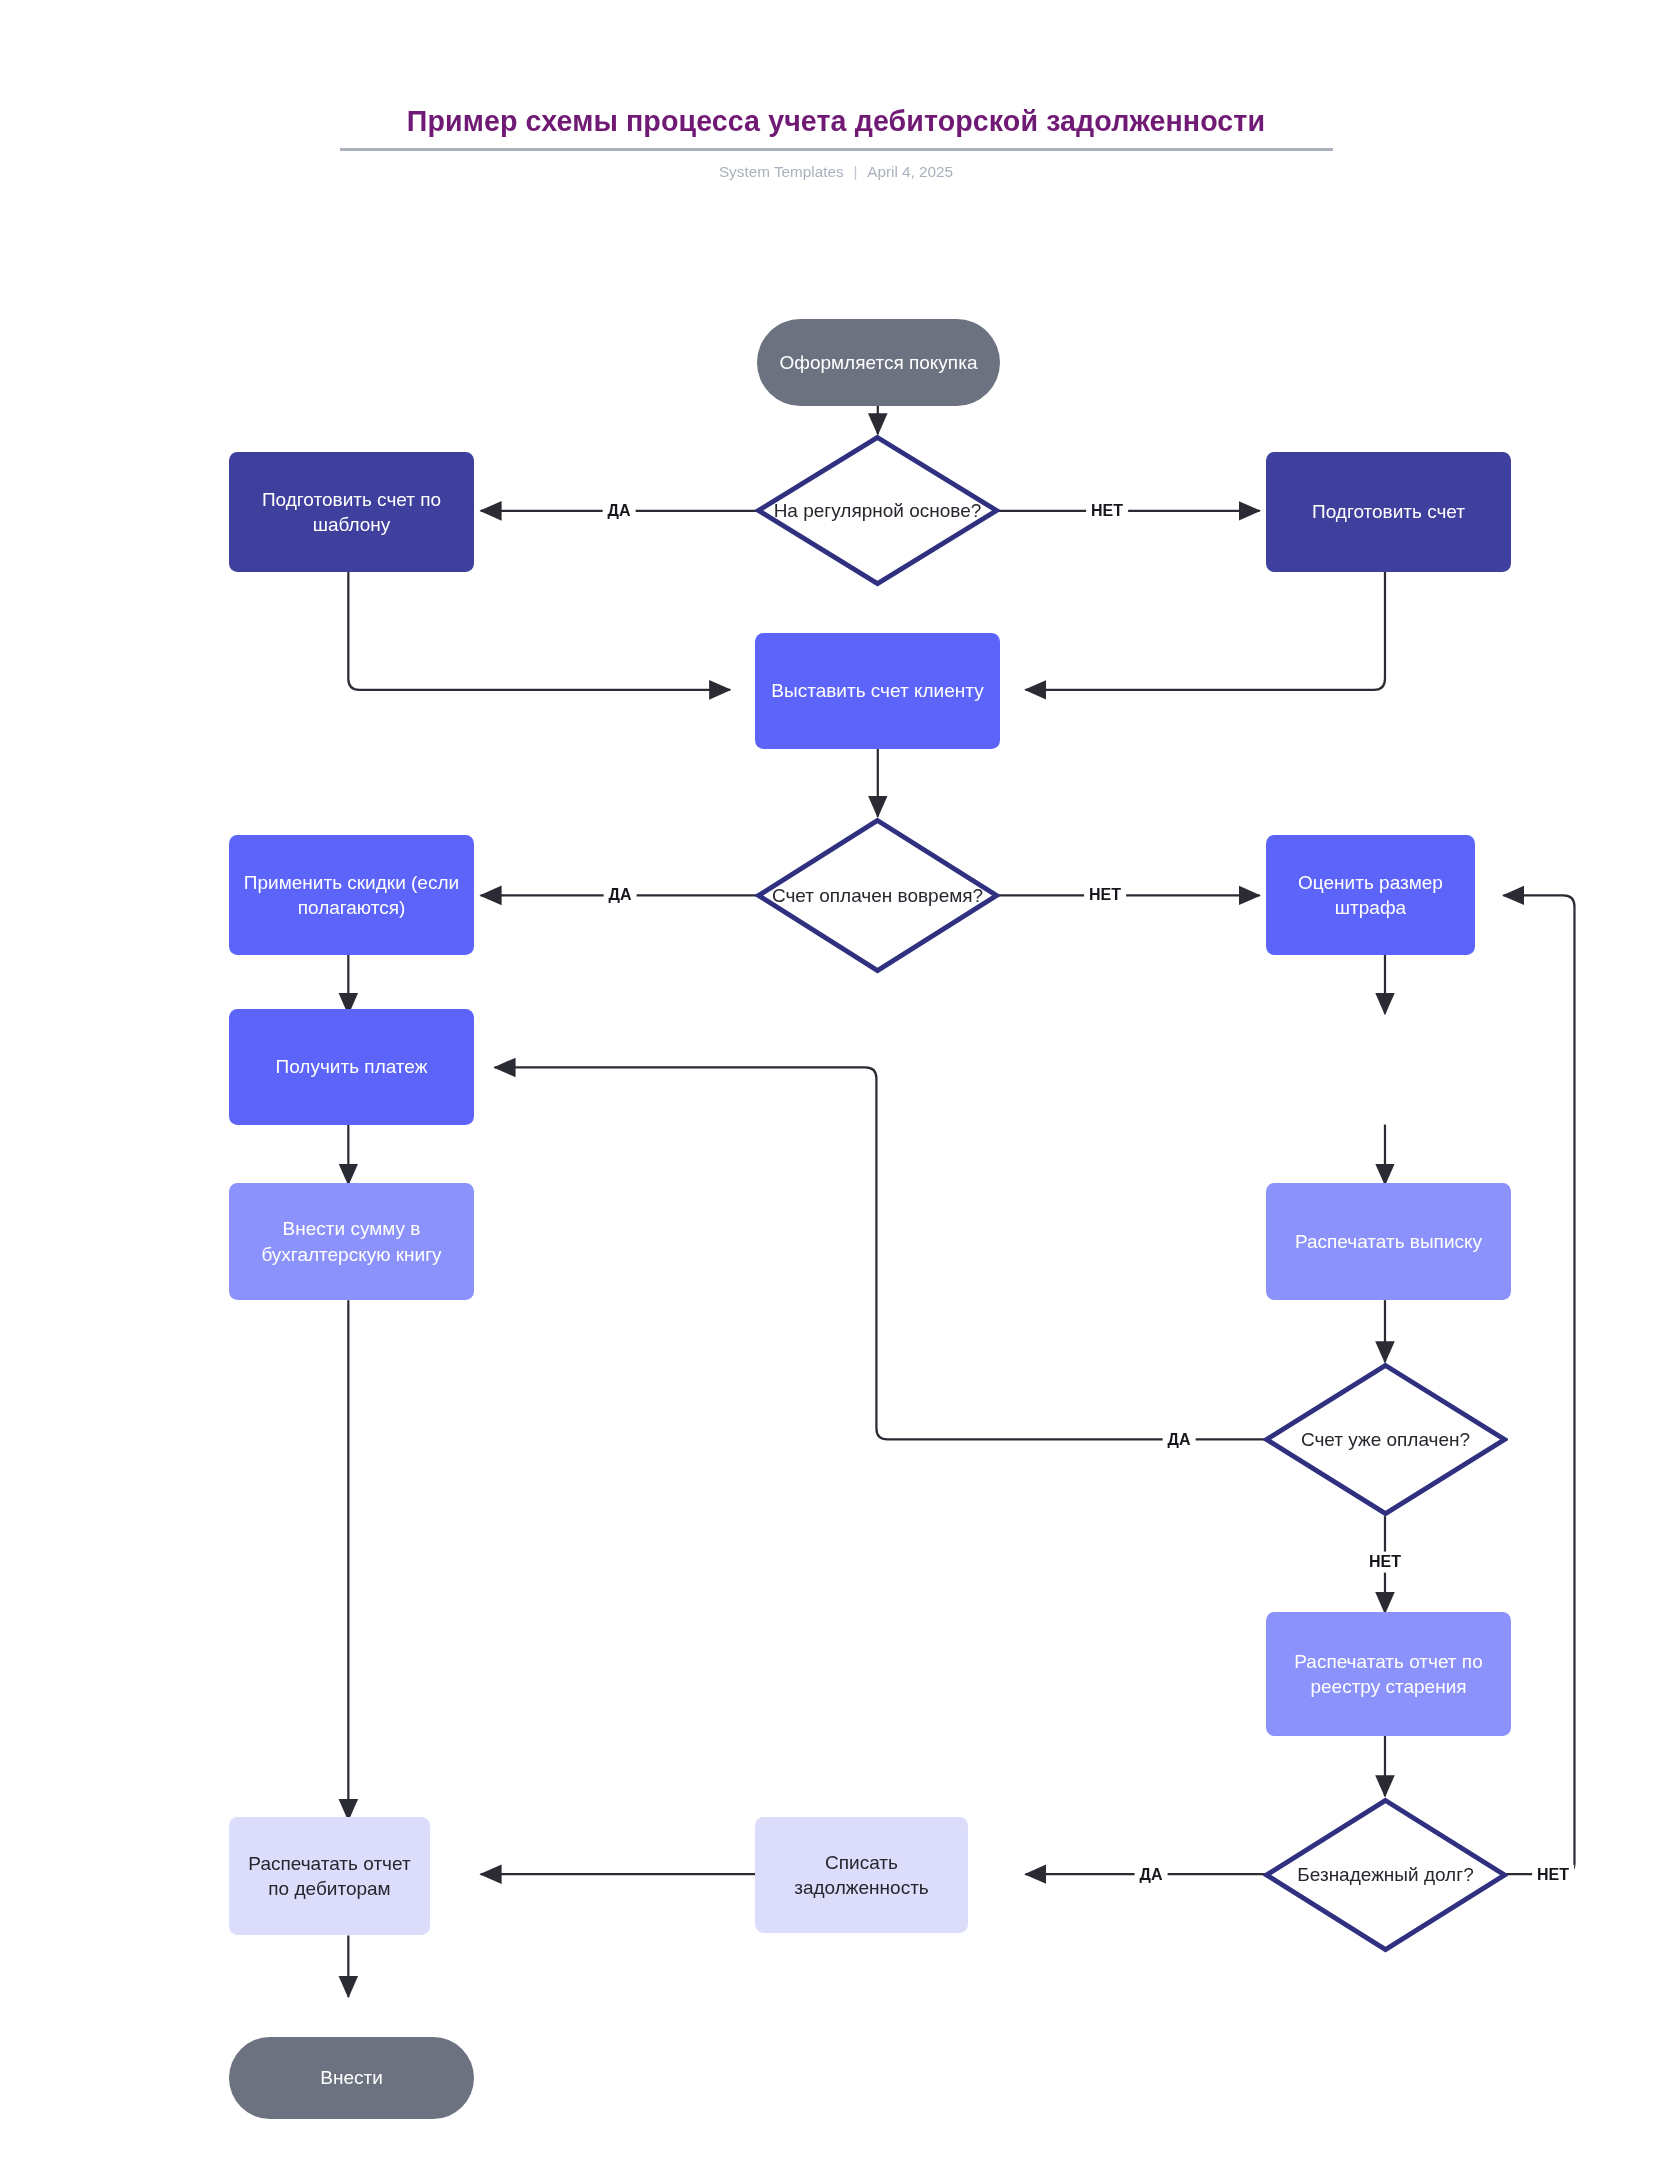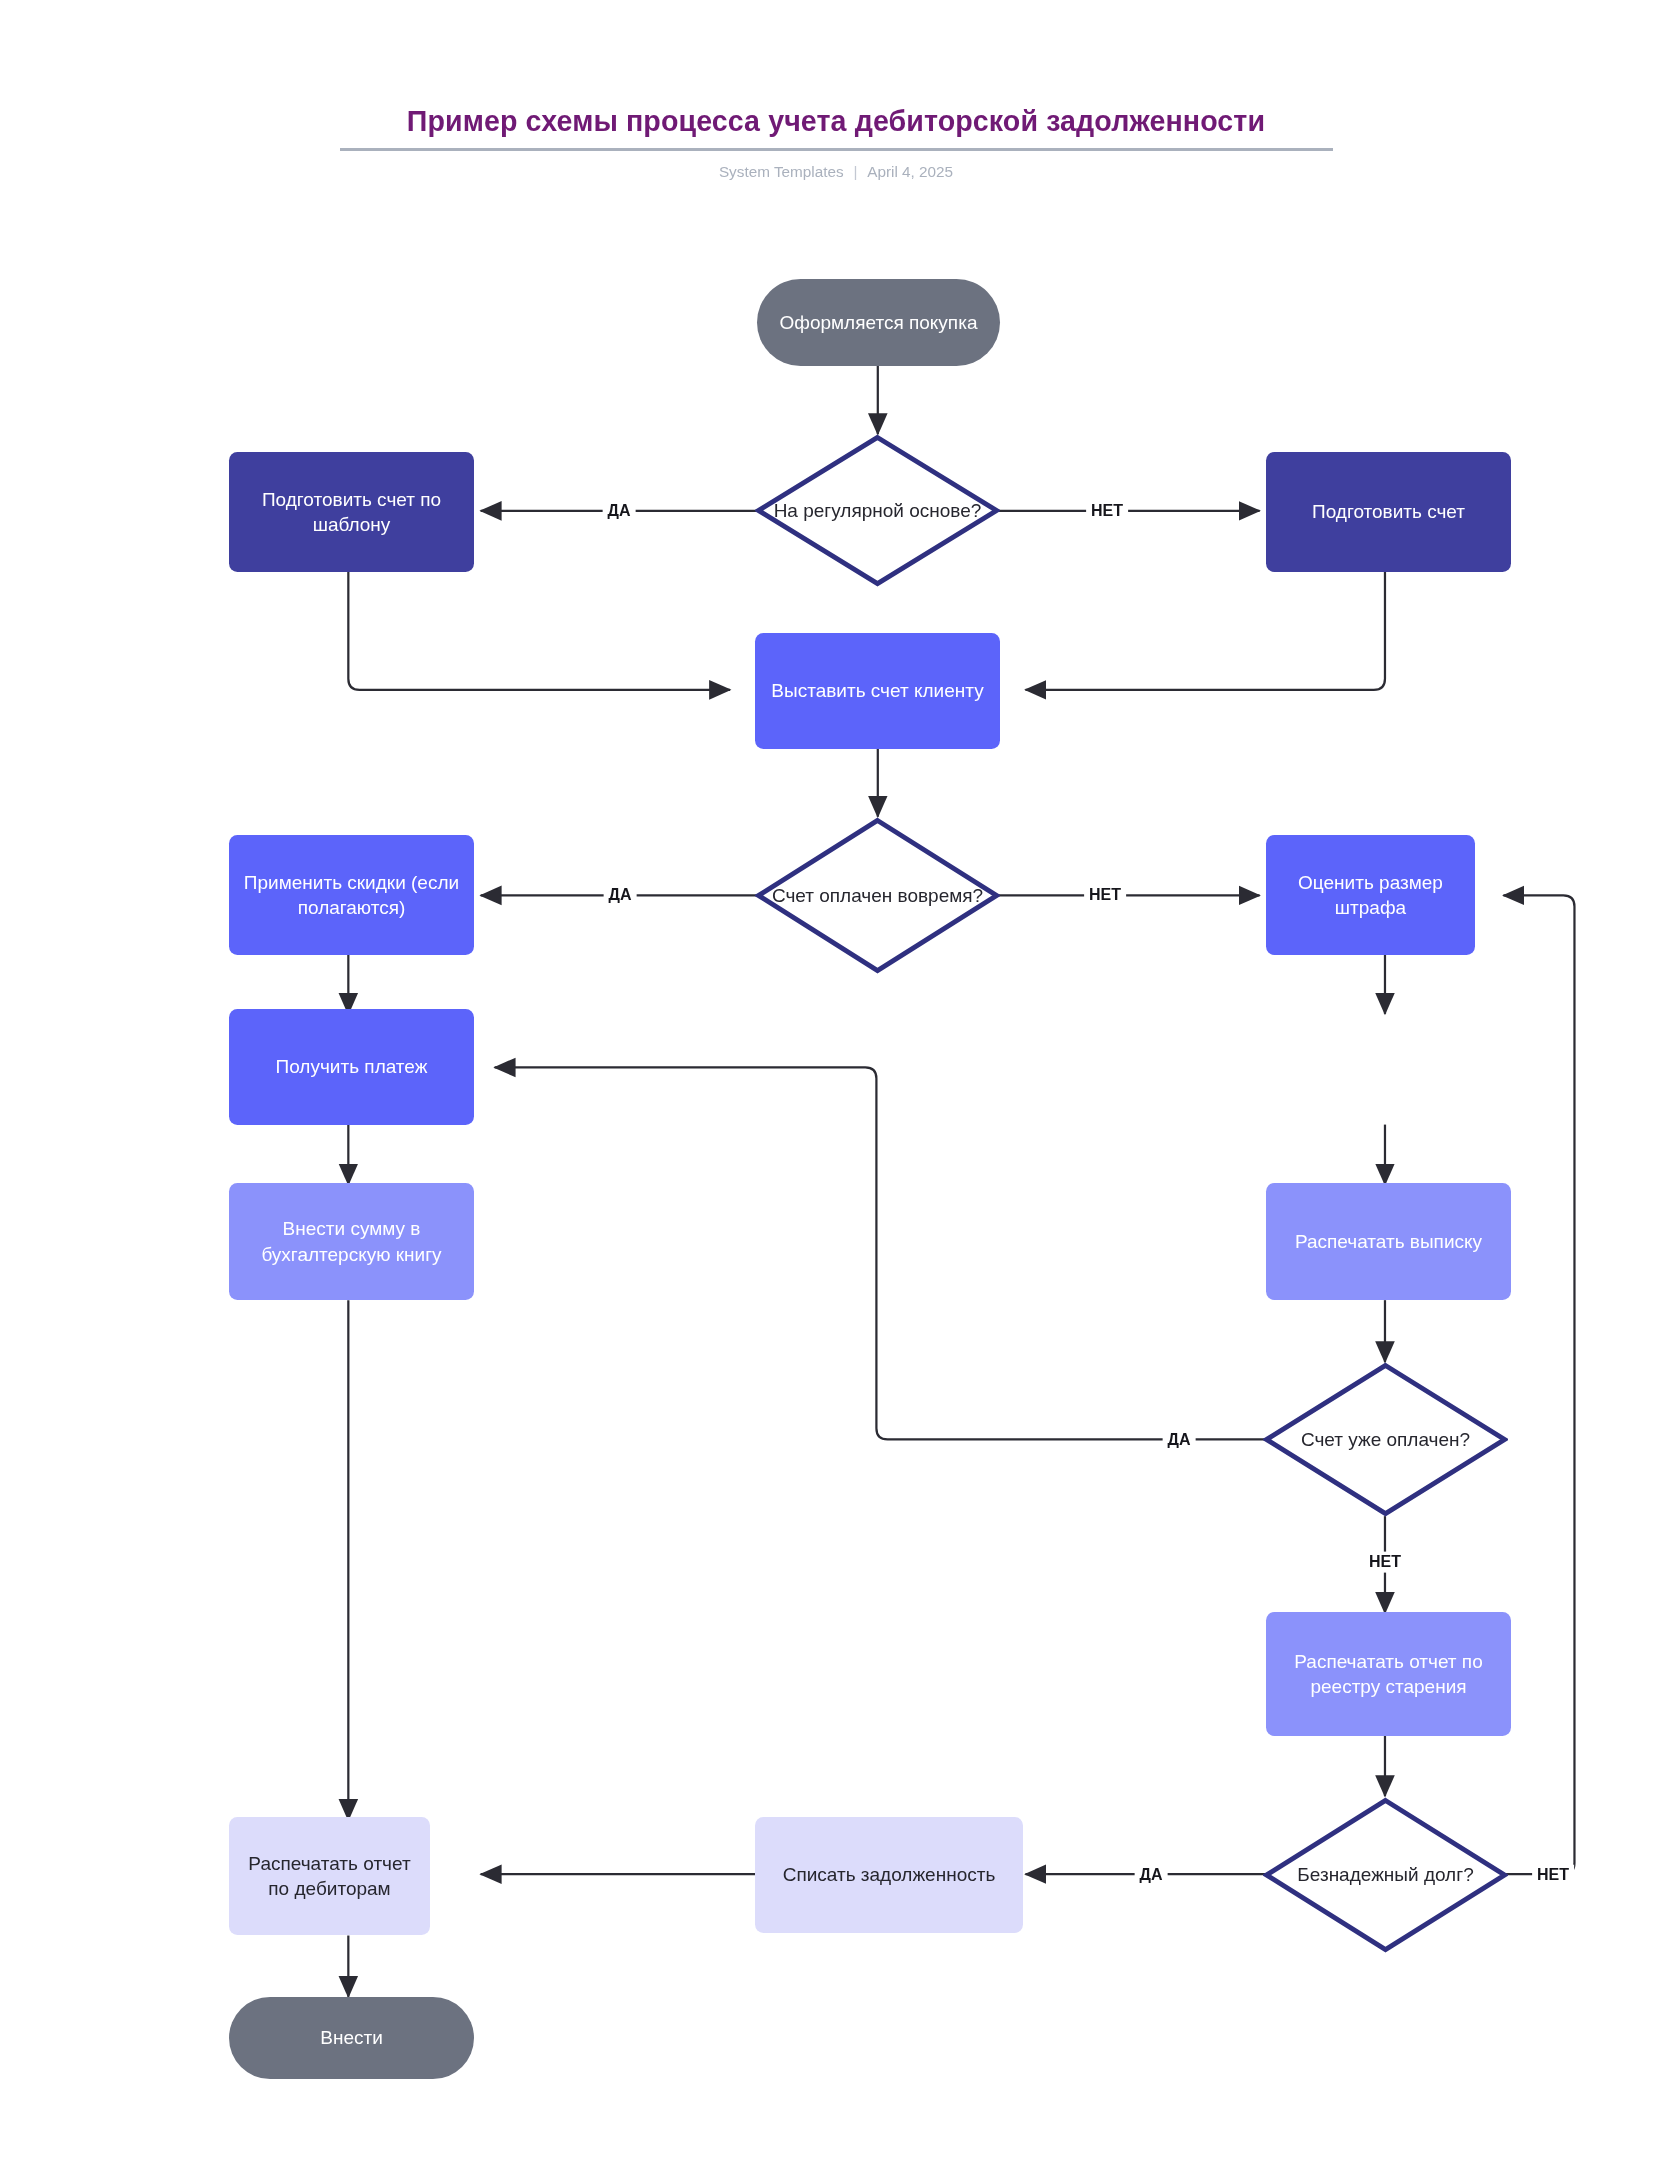--- a/index.html
+++ b/index.html
@@ -76,20 +76,21 @@
     font-size: 19px;
     padding: 5.6px 9.8px;
     z-index: 3;
   }
 
   .node.rect {
     border-radius: 8.4px;
   }
   .node.term {
     border-radius: 70px;
+    margin-top: 40px;
   }
 
   
   .fill-gray   { background: #6c7280; color: #ffffff; }
   .fill-indigo { background: #3f3f9e; color: #ffffff; }
   .fill-blue   { background: #5c64fa; color: #ffffff; }
   .fill-mid    { background: #8b92fb; color: #ffffff; }
   .fill-light  { background: #dcdcfb; color: #26262e; }
 
   
@@ -239,21 +240,21 @@
 
   <div class="node rect fill-mid" style="left:1266px; top:1612px; width:245px; height:124px;">Распечатать отчет по реестру старения</div>
 
   <div class="diamond" style="left:1263px; top:1797px; width:245px; height:156px;">
     <svg class="dshape" viewBox="0 0 352 224" preserveAspectRatio="none">
       <polygon points="176,5 347,112 176,219 5,112" fill="#ffffff" stroke="#2f3080" stroke-width="7"></polygon>
     </svg>
     <div class="dlabel">Безнадежный долг?</div>
   </div>
 
-  <div class="node rect fill-light" style="left:755px; top:1817px; width:268px; height:116px;">Списать задолженность</div>
+  <div class="node rect fill-light" style="left:755px; top:1817px; width:213px; height:116px;">Списать задолженность</div>
 
   <div class="node rect fill-light" style="left:229px; top:1817px; width:201px; height:118px;">Распечатать отчет по дебиторам</div>
 
   <div class="node term fill-gray" style="left:229px; top:1997px; width:245px; height:82px;">Внести</div>
 
   <div class="edge-label" style="left:619px; top:511px;">ДА</div>
   <div class="edge-label" style="left:1107px; top:511px;">НЕТ</div>
 
   <div class="edge-label" style="left:620px; top:895px;">ДА</div>
   <div class="edge-label" style="left:1105px; top:895px;">НЕТ</div>

